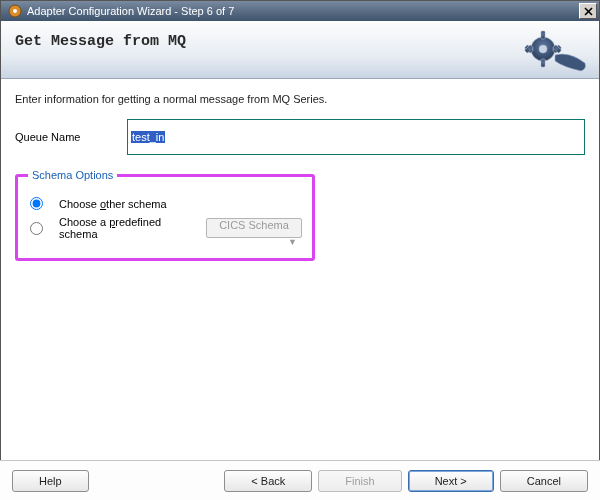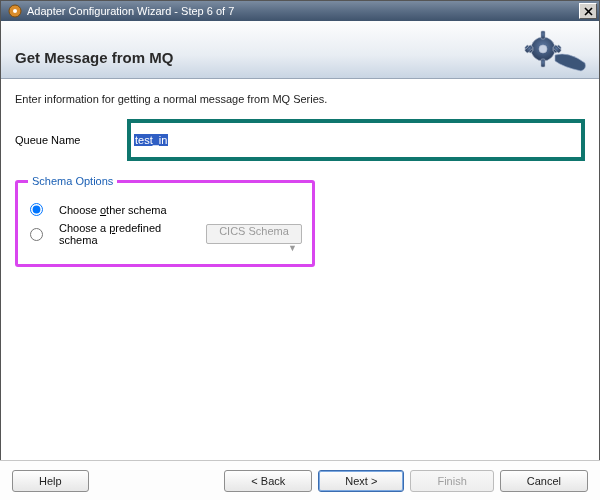--- a/index.html
+++ b/index.html
@@ -42,24 +42,25 @@
     cursor: pointer;
   }
   .banner {
     height: 58px;
     background: linear-gradient(to bottom, #fdfdfd 0%, #e8edf3 60%, #c9d5e3 100%);
     border-bottom: 1px solid #9aa7b8;
     position: relative;
     padding: 8px 14px;
   }
   .banner h1 {
-    margin: 20px 0 0 0;
+    margin: 4px 0 0 0;
     font-size: 15px;
     font-weight: bold;
     color: #2a2a2a;
+    font-family: Liberation Mono, monospace;
   }
   .banner .gear {
     position: absolute;
     right: 10px;
     top: 4px;
     width: 70px;
     height: 50px;
   }
   .content {
     padding: 12px 14px;
@@ -76,21 +77,21 @@
     align-items: center;
     margin-bottom: 14px;
     gap: 40px;
   }
   .field-row label {
     width: 72px;
   }
   .input-wrap {
     flex: 1;
     height: 20px;
-    border: 4px solid #0f766e;
+    border: 1px solid #0f766e;
     background: #fff;
     padding: 17px 3px;
     display: flex;
     align-items: center;
     overflow: hidden;
   }
   .input-wrap .hl {
     background: #2f5ec4;
     color: #fff;
     padding: 0 1px;
@@ -249,16 +250,16 @@
         <span class="chev">▼</span>
       </span>
     </div>
   </fieldset>
 </div>
 
 <div class="button-bar">
   <button class="win">Help</button>
   <span class="spacer"></span>
   <button class="win">&lt; Back</button>
+  <button class="win" disabled="">Finish</button>
   <button class="win default">Next &gt;</button>
-  <button class="win" disabled="">Finish</button>
   <button class="win">Cancel</button>
 </div>
 
 </body></html>

